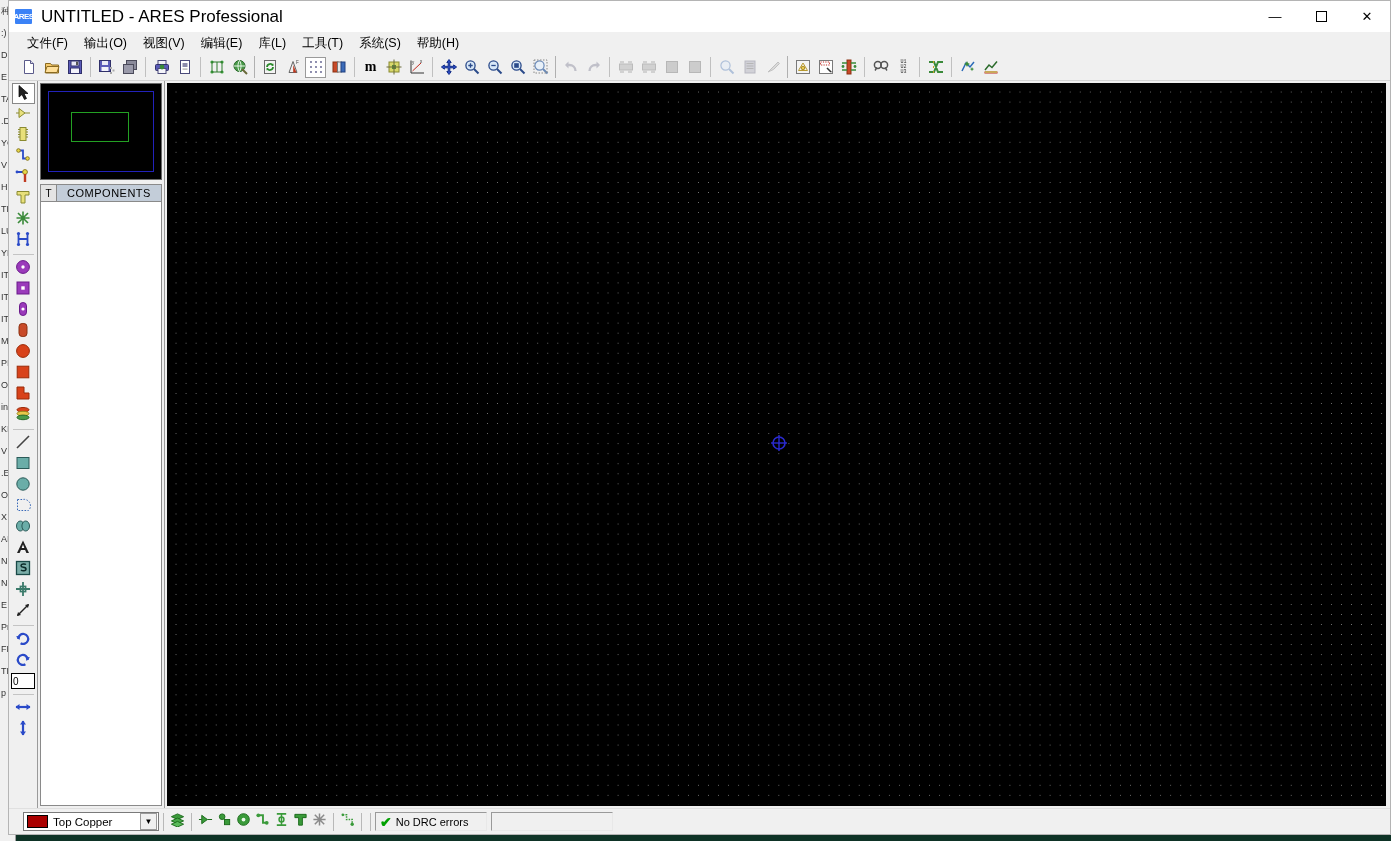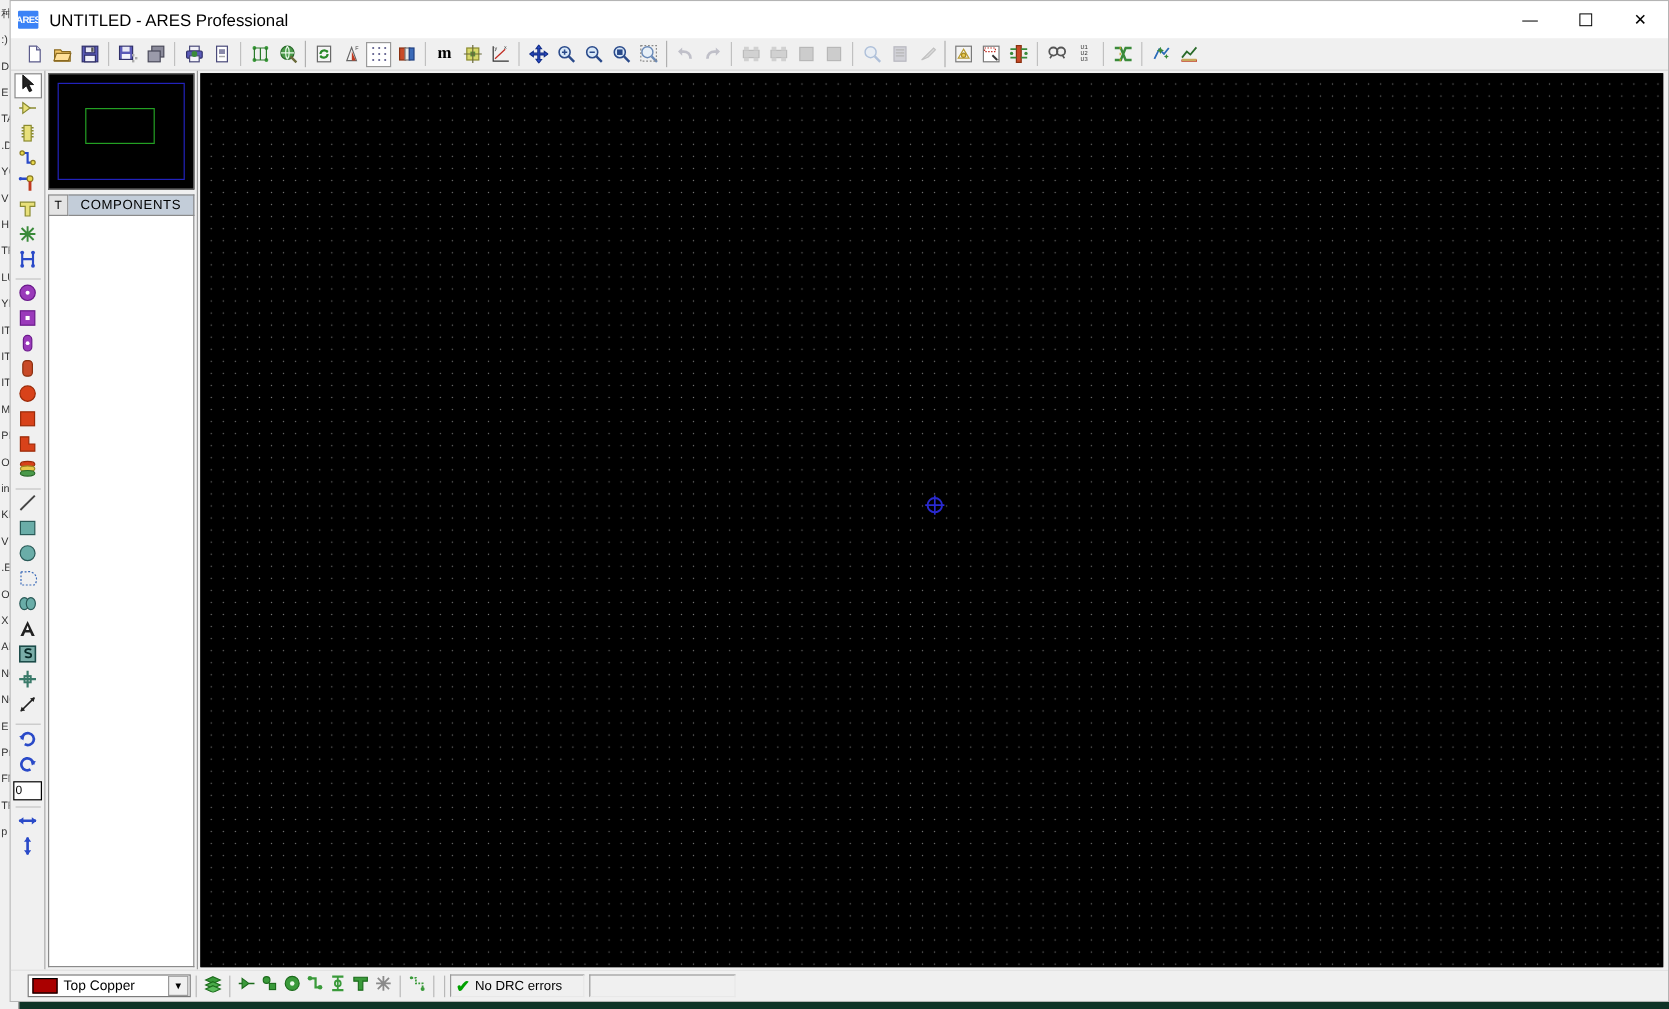--- a/index.html
+++ b/index.html
@@ -39,21 +39,21 @@
     flex: 0 0 31px;
   }
   #ares-logo {
     width: 17px; height: 15px; margin: 0 9px 0 6px;
     background: #3b82f6; border-radius: 1px;
     display: flex; align-items: center; justify-content: center;
     font-size: 8px; font-weight: bold; color: #fff;
     letter-spacing: -0.5px; font-family: "Liberation Sans", sans-serif;
     overflow: hidden;
   }
-  #title-text { font-size: 14px; color: #000; }
+  #title-text { font-size: 17px; color: #000; }
   #wincontrols { margin-left: auto; display: flex; height: 31px; }
   .wc {
     width: 46px; height: 31px;
     display: flex; align-items: center; justify-content: center;
     font-size: 13px; color: #000;
   }
 
   
   #menubar {
     height: 22px; flex: 0 0 22px;
@@ -280,20 +280,30 @@
       <div class="wc">—</div>
       <div class="wc">
         <svg width="11" height="11" viewBox="0 0 11 11">
             <rect x="0.5" y="0.5" width="10" height="10" fill="none" stroke="#000"></rect>
           </svg>
       </div>
       <div class="wc close">✕</div>
     </div>
   </div>
 
+  <div id="menubar">
+      <div class="menu-item">文件(F)</div>
+      <div class="menu-item">输出(O)</div>
+      <div class="menu-item">视图(V)</div>
+      <div class="menu-item">编辑(E)</div>
+      <div class="menu-item">库(L)</div>
+      <div class="menu-item">工具(T)</div>
+      <div class="menu-item">系统(S)</div>
+      <div class="menu-item">帮助(H)</div>
+    </div>
 
   <div id="toolbars">
       <div class="tbtn" title="New Layout">
         <span>
           <svg width="16" height="16" viewBox="0 0 16 16">
             <path d="M3.5 1.5h6l3 3v10h-9z" fill="#fff" stroke="#5a5a8a"></path>
             <path d="M9.5 1.5v3h3" fill="#dde" stroke="#5a5a8a"></path>
           </svg>
         </span>
       </div>

